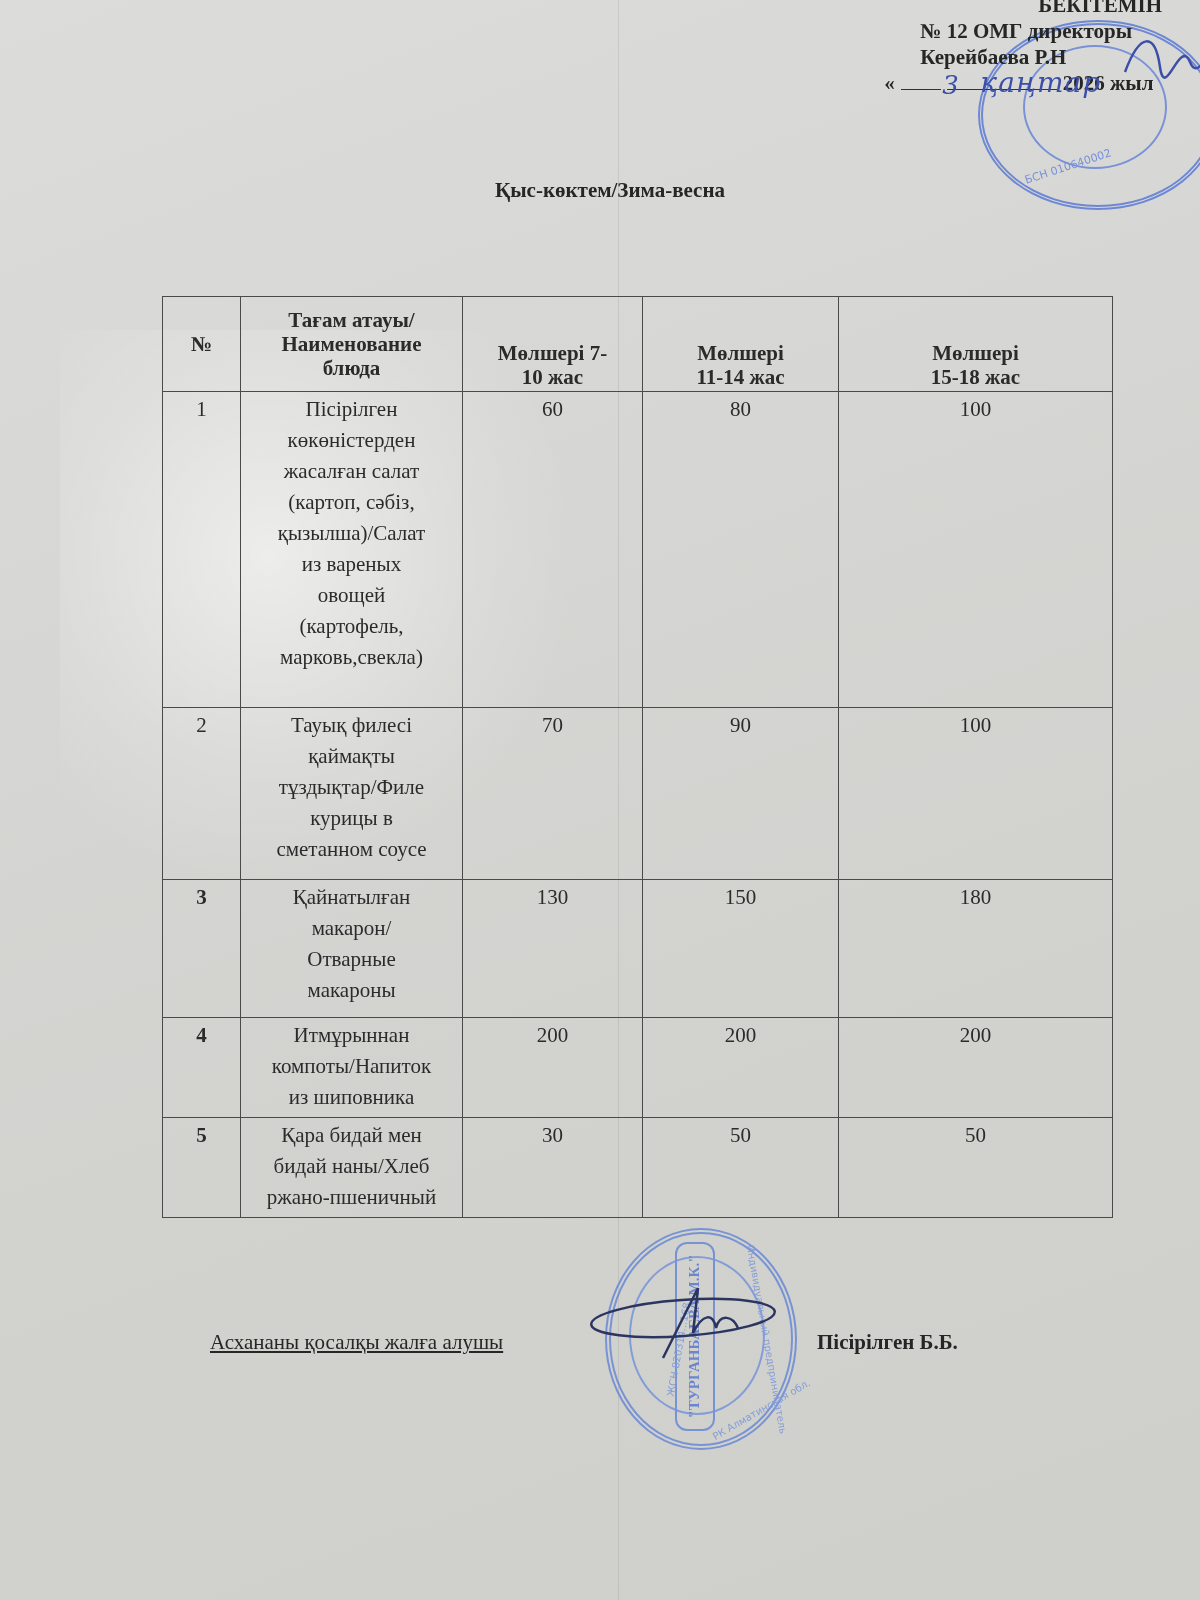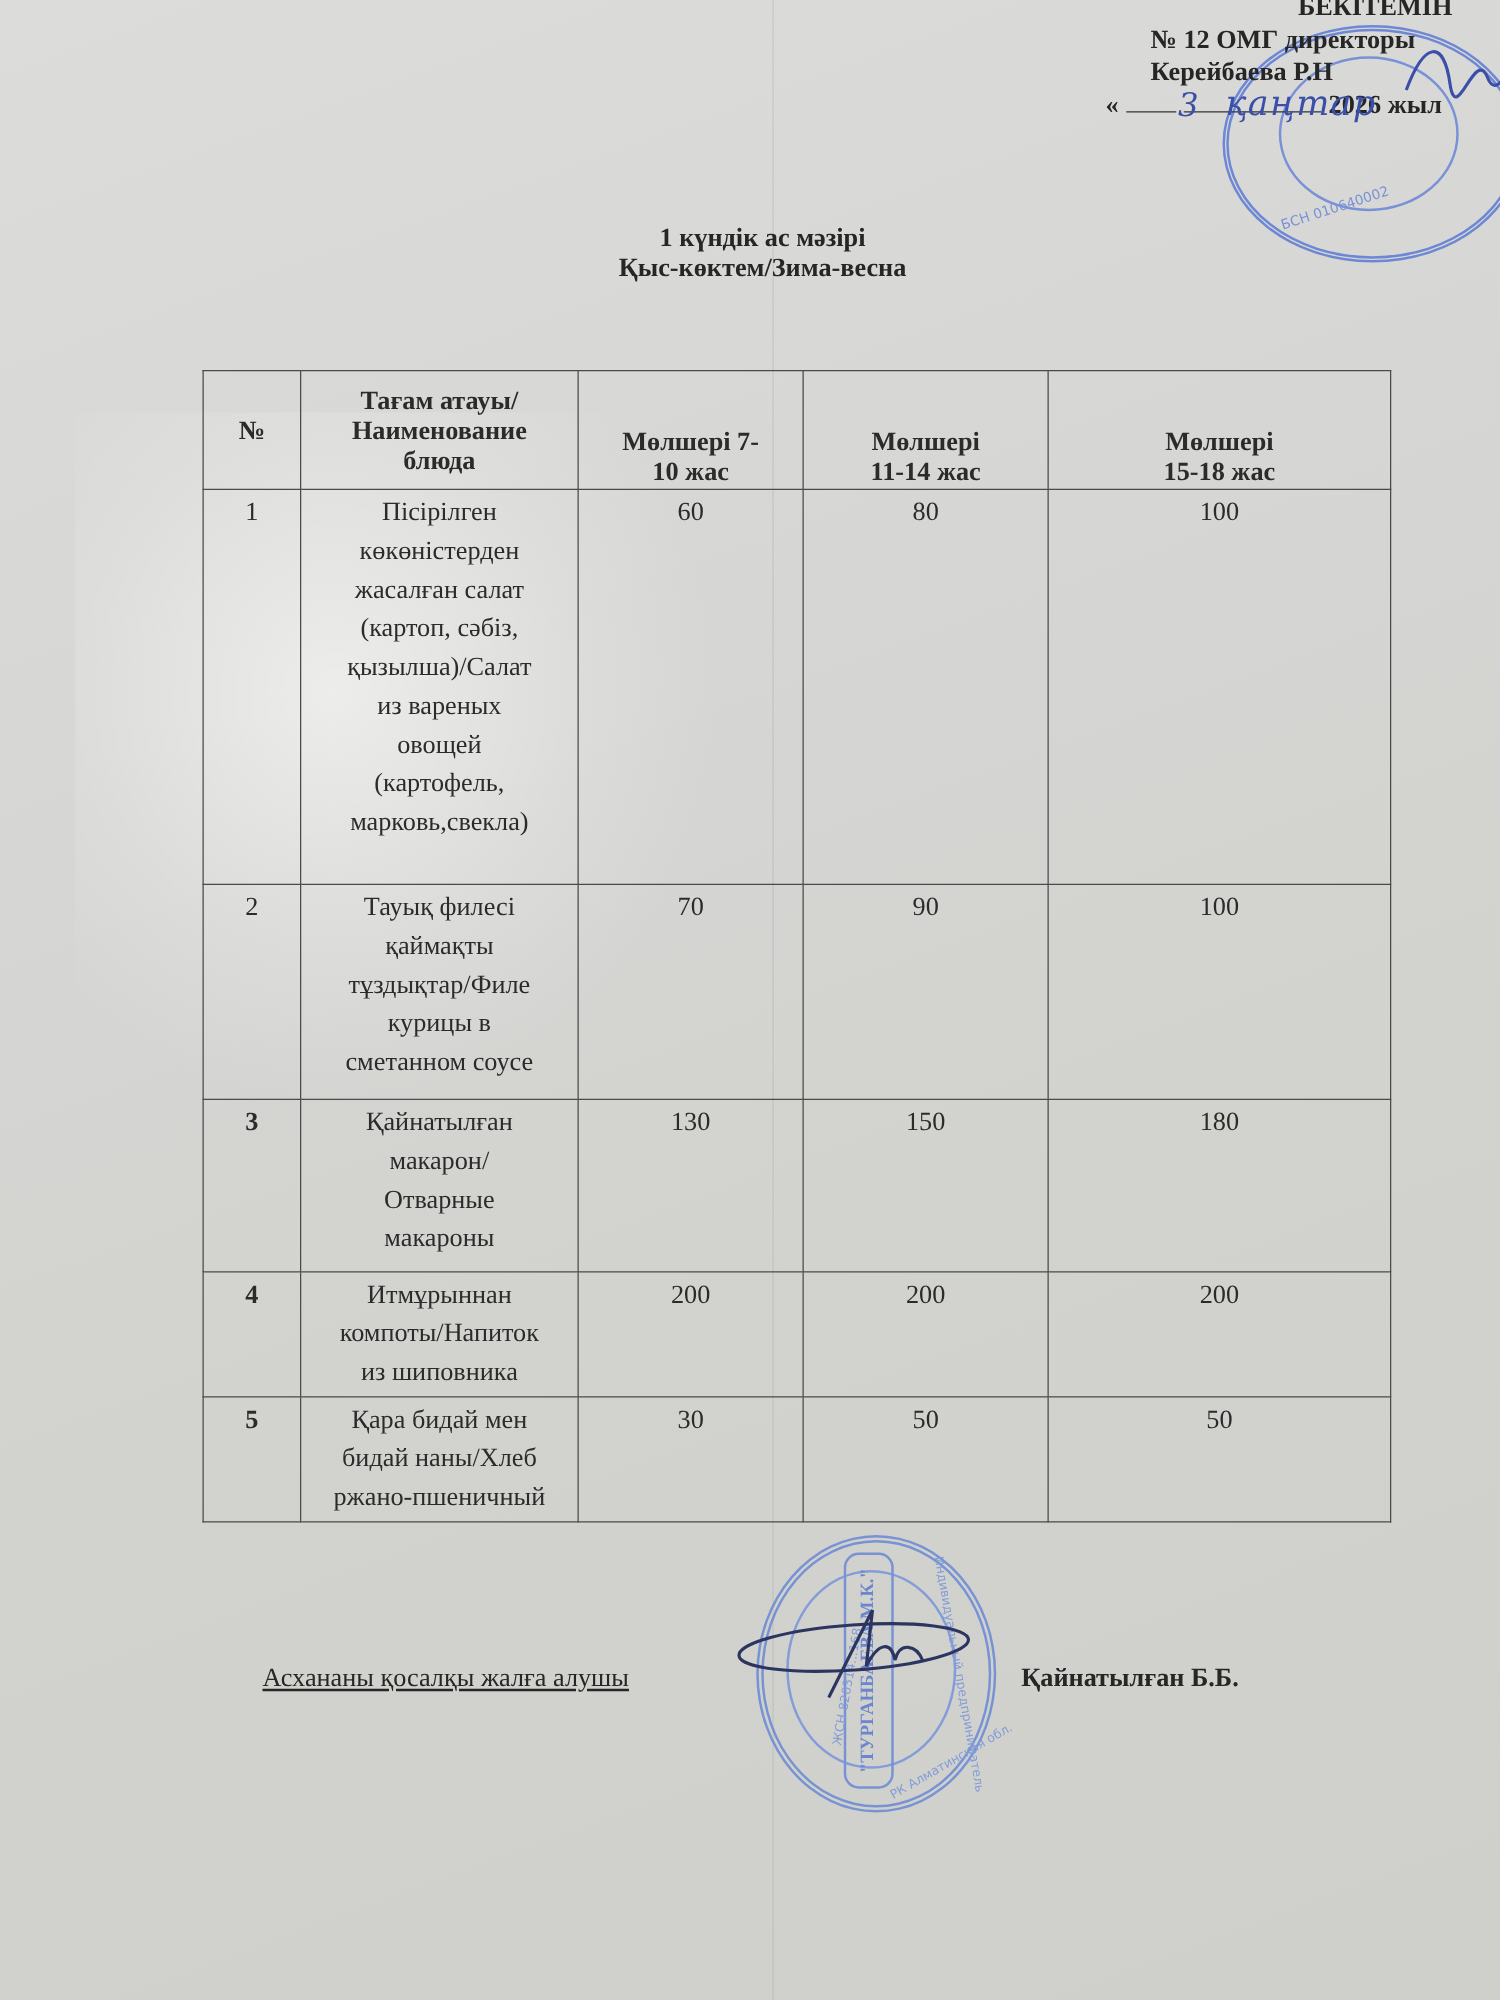--- a/index.html
+++ b/index.html
@@ -111,21 +111,20 @@
     <span>2026 жыл</span>
   </div>
   <span class="hand day">3</span>
   <span class="hand month">қаңтар</span>
   <svg class="sig-director" width="140" height="70" viewBox="0 0 140 70">
     <path d="M5 50 C 20 10, 35 10, 40 45 S 60 15, 70 40 S 95 5, 100 35 S 125 20, 135 10" stroke="#3b4fa8" stroke-width="2.5" fill="none"></path>
   </svg>
 </div>
 
 <div class="title">
-  <div>1 күндік ас мәзірі</div>
   <div>Қыс-көктем/Зима-весна</div>
 </div>
 
 <table class="menu-table">
   <colgroup>
     <col style="width:78px">
       <col style="width:222px">
       <col style="width:180px">
       <col style="width:196px">
       <col style="width:274px">
@@ -230,14 +229,14 @@
   <div class="side-text" style="left:95px; top:170px; transform:rotate(-30deg);">РК Алматинская обл.</div>
 </div>
 
 <svg class="sig-bottom" width="200" height="90" viewBox="0 0 200 90">
   <ellipse cx="95" cy="40" rx="92" ry="18" stroke="#2c3560" stroke-width="2.5" fill="none" transform="rotate(-4 95 40)"></ellipse>
   <path d="M75 80 L 110 10 L 105 55 C 115 35, 125 35, 128 50 C 132 35, 145 38, 150 50" stroke="#2c3560" stroke-width="2.5" fill="none"></path>
 </svg>
 
 <div class="footer">
   <span class="role">Асхананы қосалқы жалға алушы</span>
-  <span class="name">Қайнатылған Б.Б.</span>
+  <span class="name">Пісірілген Б.Б.</span>
 </div>
 
 </body></html>

